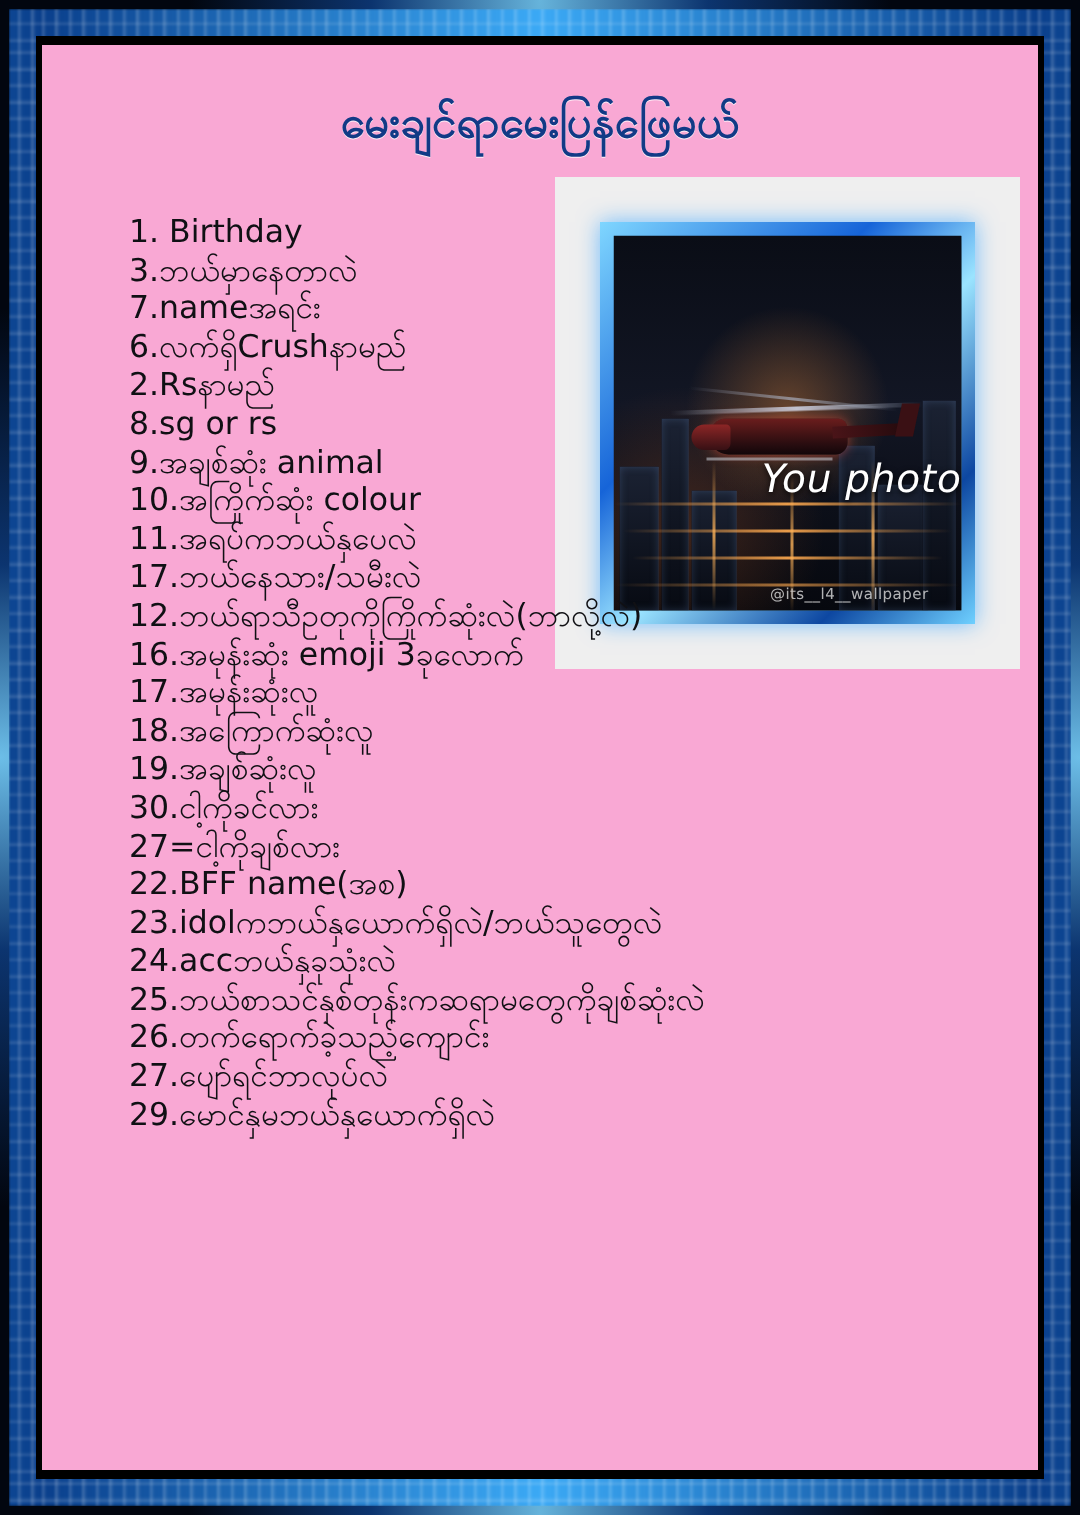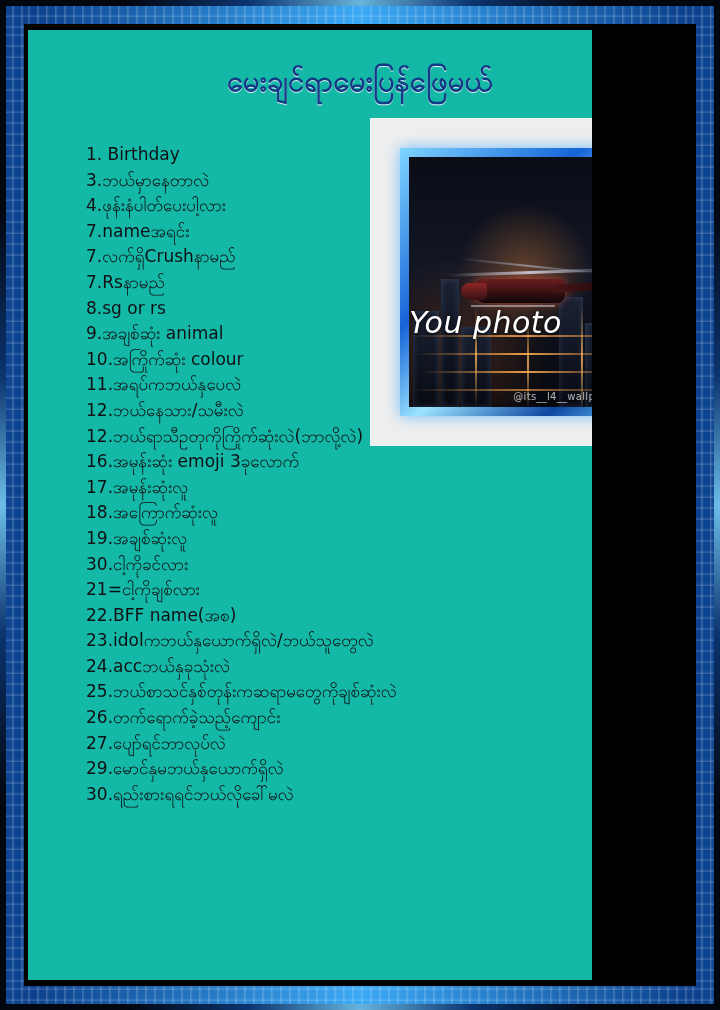--- a/index.html
+++ b/index.html
@@ -59,23 +59,23 @@
     width: 672px; height: 962px;
     background: #000;
     box-sizing: border-box;
   }
 
   
   .card {
     position: absolute;
     left: 28px;
     top: 30px;
-    width: 564px;
+    width: 664px;
     height: 950px;
-    background: #14b8a6;
+    background: #f9a8d4;
     box-sizing: border-box;
     overflow: hidden;
   }
 
   .title {
     position: absolute;
     left: 0;
     top: 32px;
     width: 664px;
     text-align: center;
@@ -90,21 +90,21 @@
   .list {
     position: absolute;
     left: 58px;
     top: 112px;
     width: 560px;
     margin: 0;
     padding: 0;
     list-style: none;
   }
   .list li {
-    font-size: 17px;
+    font-size: 21px;
     line-height: 25.6px;
     color: #101014;
     white-space: nowrap;
     letter-spacing: 0px;
   }
 
   
   .photo-block {
     position: absolute;
     left: 342px;
@@ -211,23 +211,23 @@
     position: absolute;
     left: 28px; top: 44px;
     width: 84px; height: 2px;
     background: rgba(200,205,215,.55);
   }
   .photo-watermark {
     position: absolute;
     left: 0;
     right: 0;
     top: 148px;
-    text-align: left;
+    text-align: right;
     color: #ffffff;
-    font-size: 30px;
+    font-size: 26px;
     font-style: italic;
     text-shadow: 0 1px 4px rgba(0,0,0,.9);
     letter-spacing: .5px;
   }
   .photo-credit {
     position: absolute;
     right: 22px;
     bottom: 5px;
     color: rgba(235,235,235,.75);
     font-size: 10px;
@@ -275,39 +275,37 @@
           <div class="skid"></div>
         </div>
       </div>
       <div class="photo-watermark">You photo</div>
       <div class="photo-credit">@its__l4__wallpaper</div>
     </div>
 
     <ul class="list" id="question-list">
         <li>1. Birthday</li>
         <li>3.ဘယ်မှာနေတာလဲ</li>
-        <li>4.ဖုန်းနံပါတ်ပေးပါ့လား</li>
         <li>7.nameအရင်း</li>
-        <li>7.လက်ရှိCrushနာမည်</li>
-        <li>7.Rsနာမည်</li>
+        <li>6.လက်ရှိCrushနာမည်</li>
+        <li>2.Rsနာမည်</li>
         <li>8.sg or rs</li>
         <li>9.အချစ်ဆုံး animal</li>
         <li>10.အကြိုက်ဆုံး colour</li>
         <li>11.အရပ်ကဘယ်နှပေလဲ</li>
-        <li>12.ဘယ်နေသား/သမီးလဲ</li>
+        <li>17.ဘယ်နေသား/သမီးလဲ</li>
         <li>12.ဘယ်ရာသီဥတုကိုကြိုက်ဆုံးလဲ(ဘာလို့လဲ)</li>
         <li>16.အမုန်းဆုံး emoji 3ခုလောက်</li>
         <li>17.အမုန်းဆုံးလူ</li>
         <li>18.အကြောက်ဆုံးလူ</li>
         <li>19.အချစ်ဆုံးလူ</li>
         <li>30.ငါ့ကိုခင်လား</li>
-        <li>21=ငါ့ကိုချစ်လား</li>
+        <li>27=ငါ့ကိုချစ်လား</li>
         <li>22.BFF name(အစ)</li>
         <li>23.idolကဘယ်နှယောက်ရှိလဲ/ဘယ်သူတွေလဲ</li>
         <li>24.accဘယ်နှခုသုံးလဲ</li>
         <li>25.ဘယ်စာသင်နှစ်တုန်းကဆရာမတွေကိုချစ်ဆုံးလဲ</li>
         <li>26.တက်ရောက်ခဲ့သည့်ကျောင်း</li>
         <li>27.ပျော်ရင်ဘာလုပ်လဲ</li>
         <li>29.မောင်နှမဘယ်နှယောက်ရှိလဲ</li>
-        <li>30.ရည်းစားရရင်ဘယ်လိုခေါ်မလဲ</li>
       </ul>
   </div>
 </div>
 
 </body></html>

